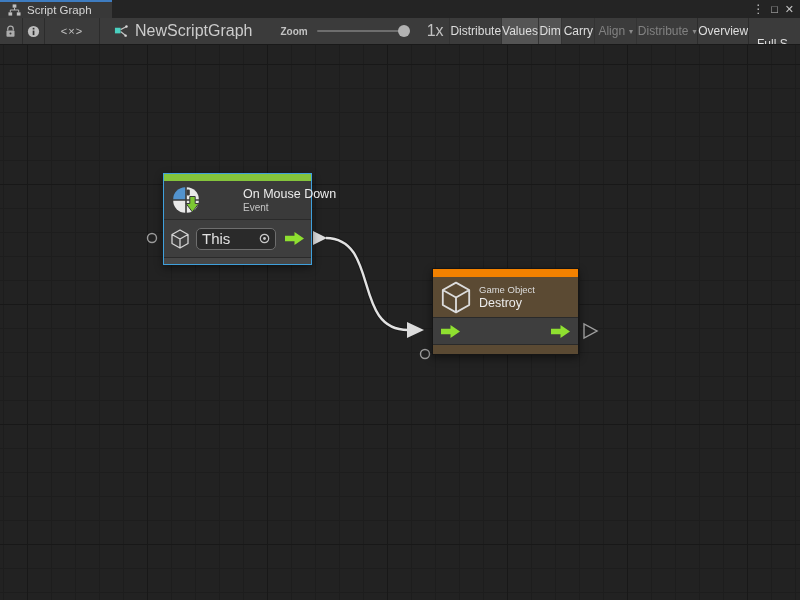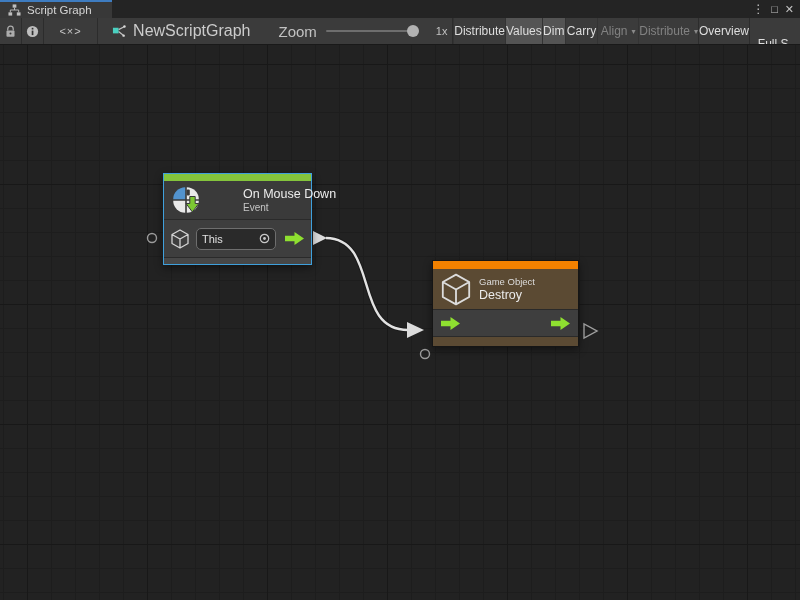--- a/index.html
+++ b/index.html
@@ -16,25 +16,25 @@
 
   
   .toolbar{position:absolute;left:0;top:18px;width:800px;height:27px;background:#3B3B3B;border-bottom:1px solid #191919;display:flex;align-items:stretch;overflow:hidden;}
   .tb-divider{width:1px;background:#2C2C2C;}
   .tb-btn{display:flex;align-items:center;justify-content:center;color:#DEDEDE;font-size:12px;white-space:nowrap;}
   .tb-icon-btn{width:26px;}
   .tb-code{width:66px;color:#C6C6C6;font-size:11px;letter-spacing:1px;}
   .graph-ref{display:flex;align-items:center;gap:6px;padding-left:14px;}
   .graph-name{color:#CCCCCC;font-size:16px;}
   .zoom-wrap{display:flex;align-items:center;margin-left:28px;}
-  .zoom-label{color:#C2C2C2;font-size:15px;}
+  .zoom-label{color:#C2C2C2;font-size:10px;font-weight:bold;}
   .zoom-slider{position:relative;width:92px;height:12px;margin-left:9px;}
   .zoom-track{position:absolute;left:0;right:0;top:5px;height:2px;background:#6E6E6E;border-radius:1px;}
   .zoom-knob{position:absolute;right:-1px;top:0;width:12px;height:12px;border-radius:50%;background:#B2B2B2;}
-  .zoom-value{color:#C2C2C2;font-size:11px;margin-left:18px;margin-right:5px;}
+  .zoom-value{color:#C2C2C2;font-size:16px;margin-left:18px;margin-right:5px;}
   .toggle{border-left:1px solid #333333;padding:0;}
   .toggle.active{background:#545454;}
   .toggle.disabled{color:#828282;}
   .dd-arrow{font-size:8px;color:#8A8A8A;margin-left:4px;}
   .w-rel{width:58px}.w-val{width:42px}.w-dim{width:28px}.w-carry{width:40px}
   .w-align{width:50px}.w-dist{width:74px}.w-ovw{width:56px}.w-full{width:60px;justify-content:flex-start;padding-left:8px;}
 
   
   .canvas{position:absolute;left:0;top:45px;width:800px;height:555px;background-color:#222222;
     background-image:
@@ -42,21 +42,21 @@
       linear-gradient(90deg,#181818 1px,transparent 1px),
       linear-gradient(#1D1D1D 1px,transparent 1px),
       linear-gradient(90deg,#1D1D1D 1px,transparent 1px);
     background-size:120px 120px,120px 120px,24px 24px,24px 24px;
     background-position:0 19px,27px 0,0 19px,3px 0;}
   .overlay-svg{position:absolute;left:0;top:0;width:800px;height:555px;}
 
   
   .node{position:absolute;box-shadow:0 3px 8px rgba(0,0,0,.45);}
   .node-omd{left:163px;top:128px;width:149px;border:1px solid #3FA0DC;}
-  .node-destroy{left:432px;top:215px;width:147px;border:1px solid #151515;}
+  .node-destroy{left:432px;top:223px;width:147px;border:1px solid #151515;}
   .accent-bar{height:7px;}
   .accent-green{background:#84C43C;}
   .accent-orange{background:#F28100;height:8px;}
   .node-header{display:flex;align-items:center;gap:8px;padding:0 8px;}
   .omd-header{height:38px;background:#3A3A3A;gap:43px;}
   .destroy-header{height:40px;background:#5B4A33;}
   .hdr-text{display:flex;flex-direction:column;justify-content:center;}
   .hdr-title{color:#ECECEC;font-size:12.5px;line-height:15px;white-space:nowrap;}
   .hdr-sub{color:#C6C6C6;font-size:10px;line-height:12px;}
   .hdr-cat{color:#DCDCDC;font-size:9.5px;line-height:12px;}
@@ -65,21 +65,21 @@
   .port-row{height:26px;display:flex;align-items:center;justify-content:space-between;padding:0 8px;}
   .obj-row{height:25px;display:flex;align-items:center;gap:7px;padding:0 8px;}
   .obj-label{color:#D2D2D2;font-size:11px;}
   .node-footer{border-top:1px solid #2A2A2A;}
   .omd-footer{height:7px;background:#474747;}
   .destroy-footer{height:10px;background:#5B4A33;}
 
   .field{display:flex;align-items:center;justify-content:space-between;background:#2A2A2A;border:1px solid #6E6E6E;border-radius:5px;padding:0 5px;overflow:hidden;}
   .field-this{width:80px;height:22px;}
   .field-obj{width:66px;height:20px;}
-  .field-text{color:#E0E0E0;font-size:11px;white-space:nowrap;overflow:hidden;}
+  .field-text{color:#E0E0E0;font-size:15px;white-space:nowrap;overflow:hidden;}
 </style>
 </head>
 <body>
 
 <div class="window">
 
   <div class="tabbar">
     <div class="tab">
       <span style="display:flex;">
         <svg width="13" height="12" viewBox="0 0 14 12">

